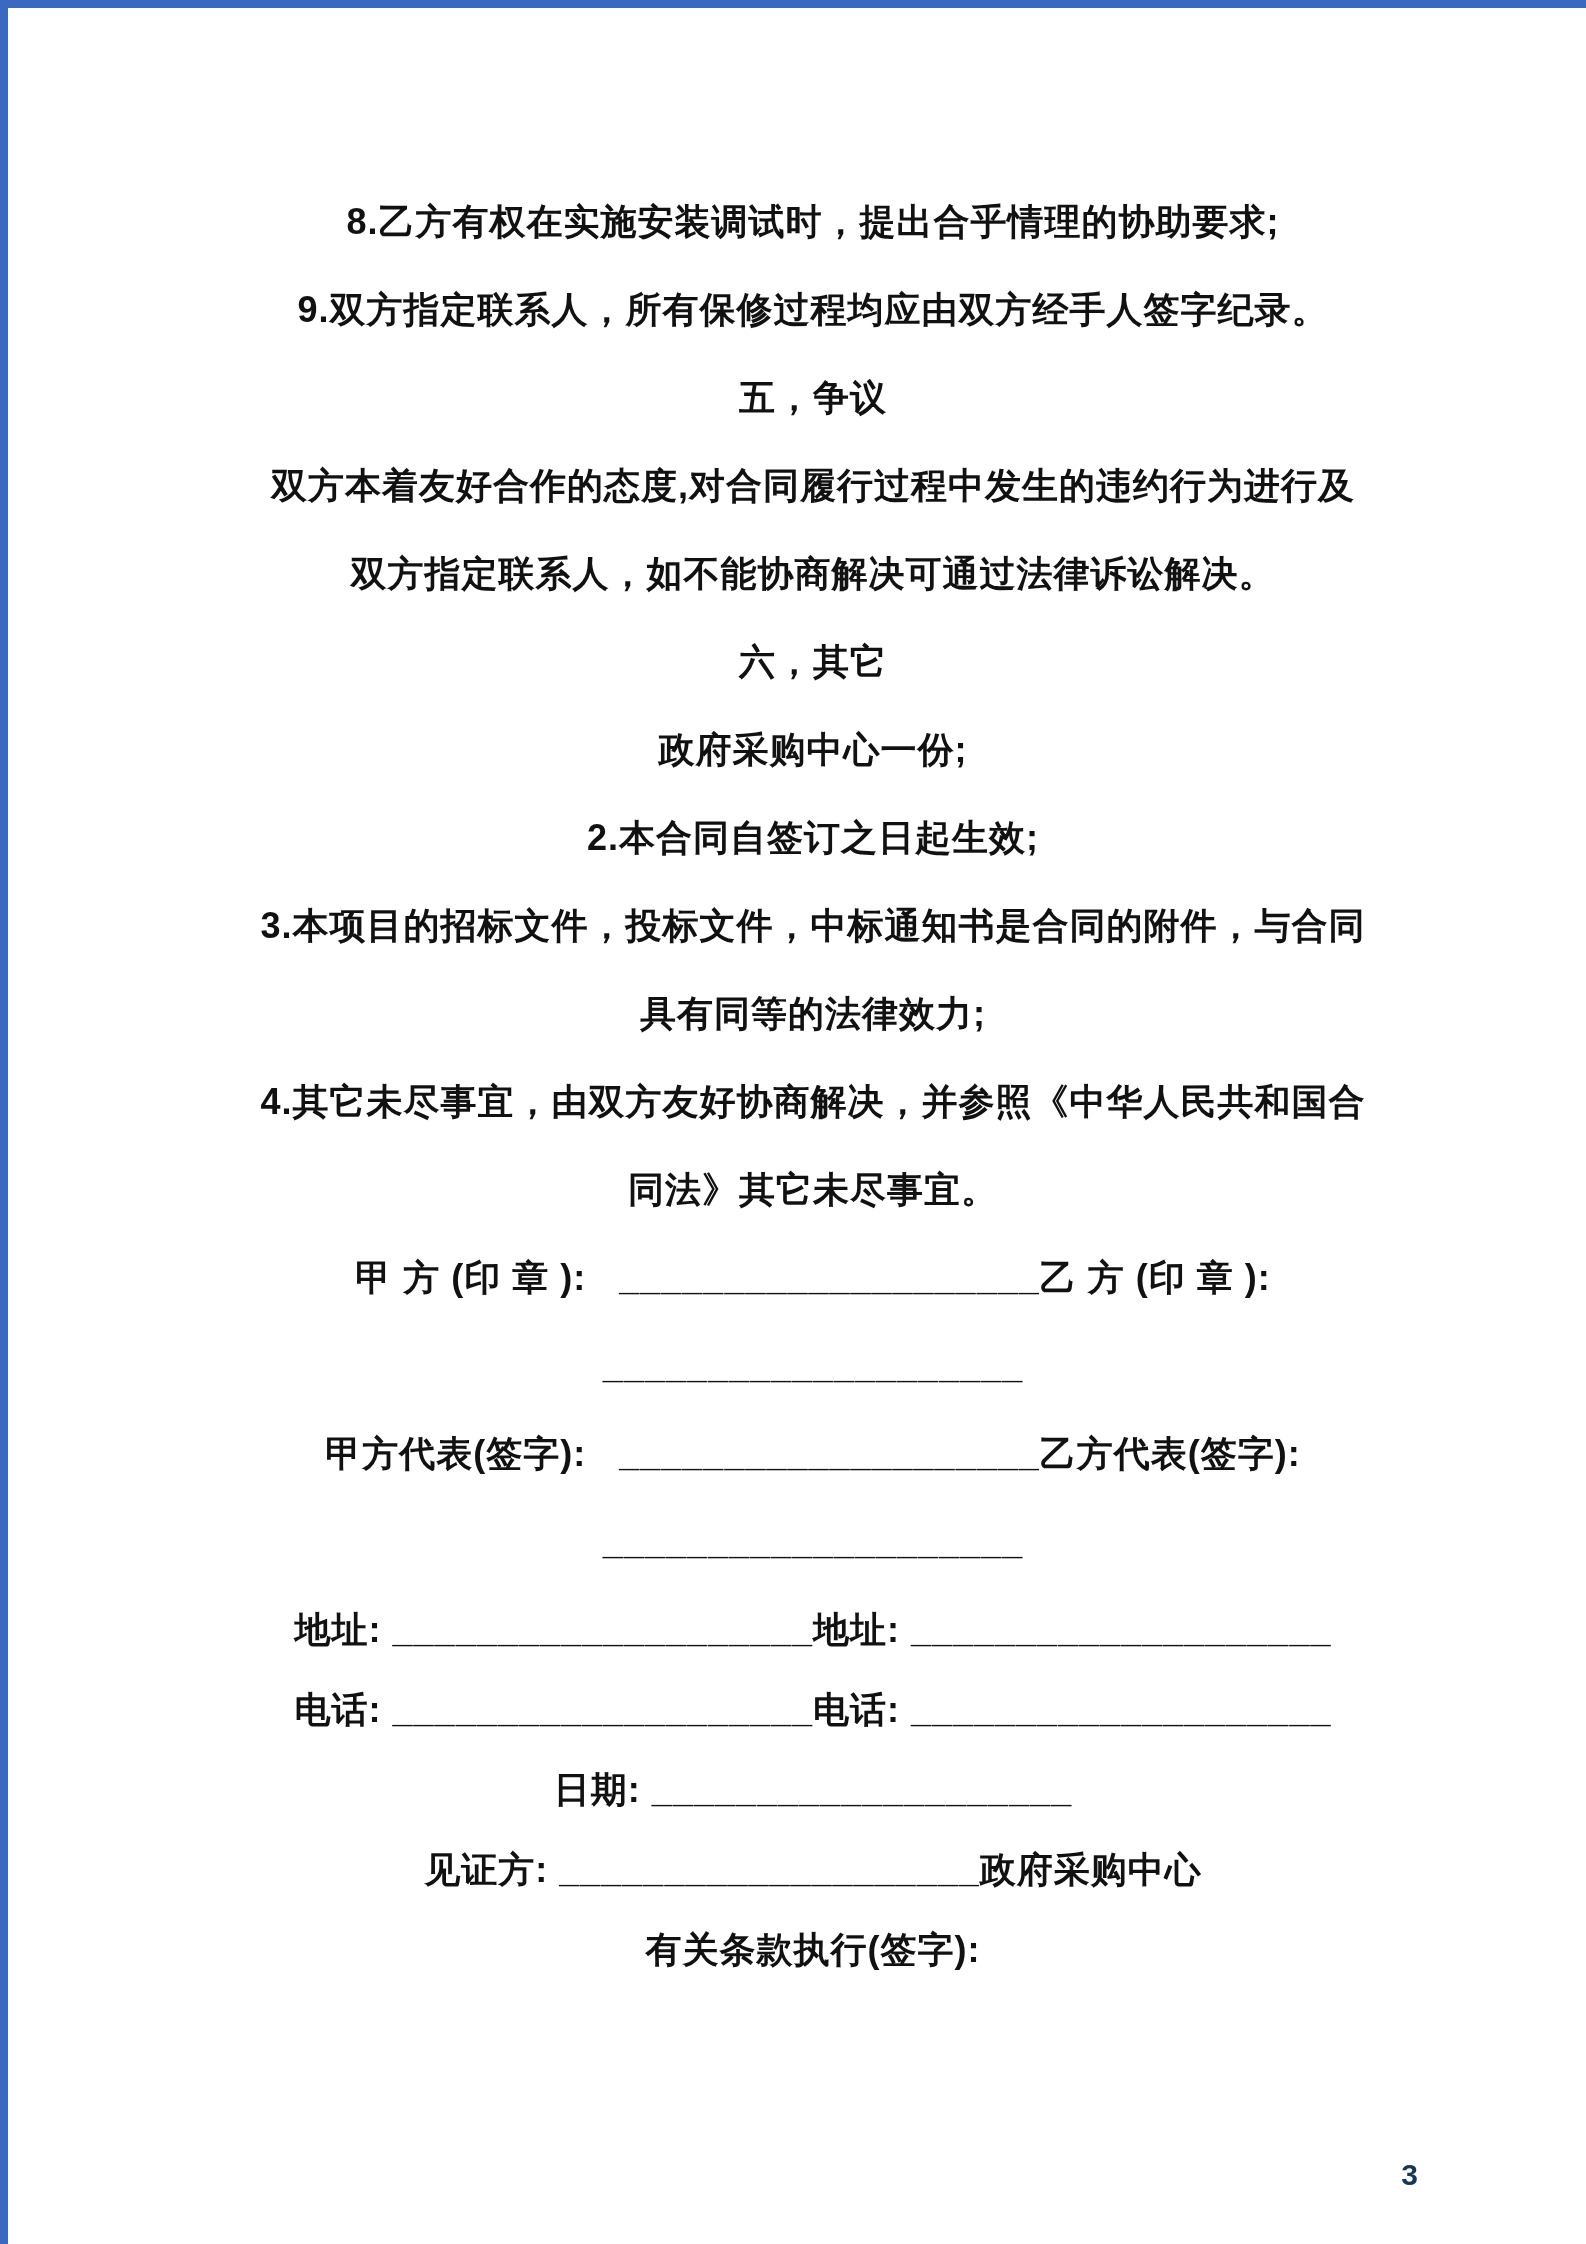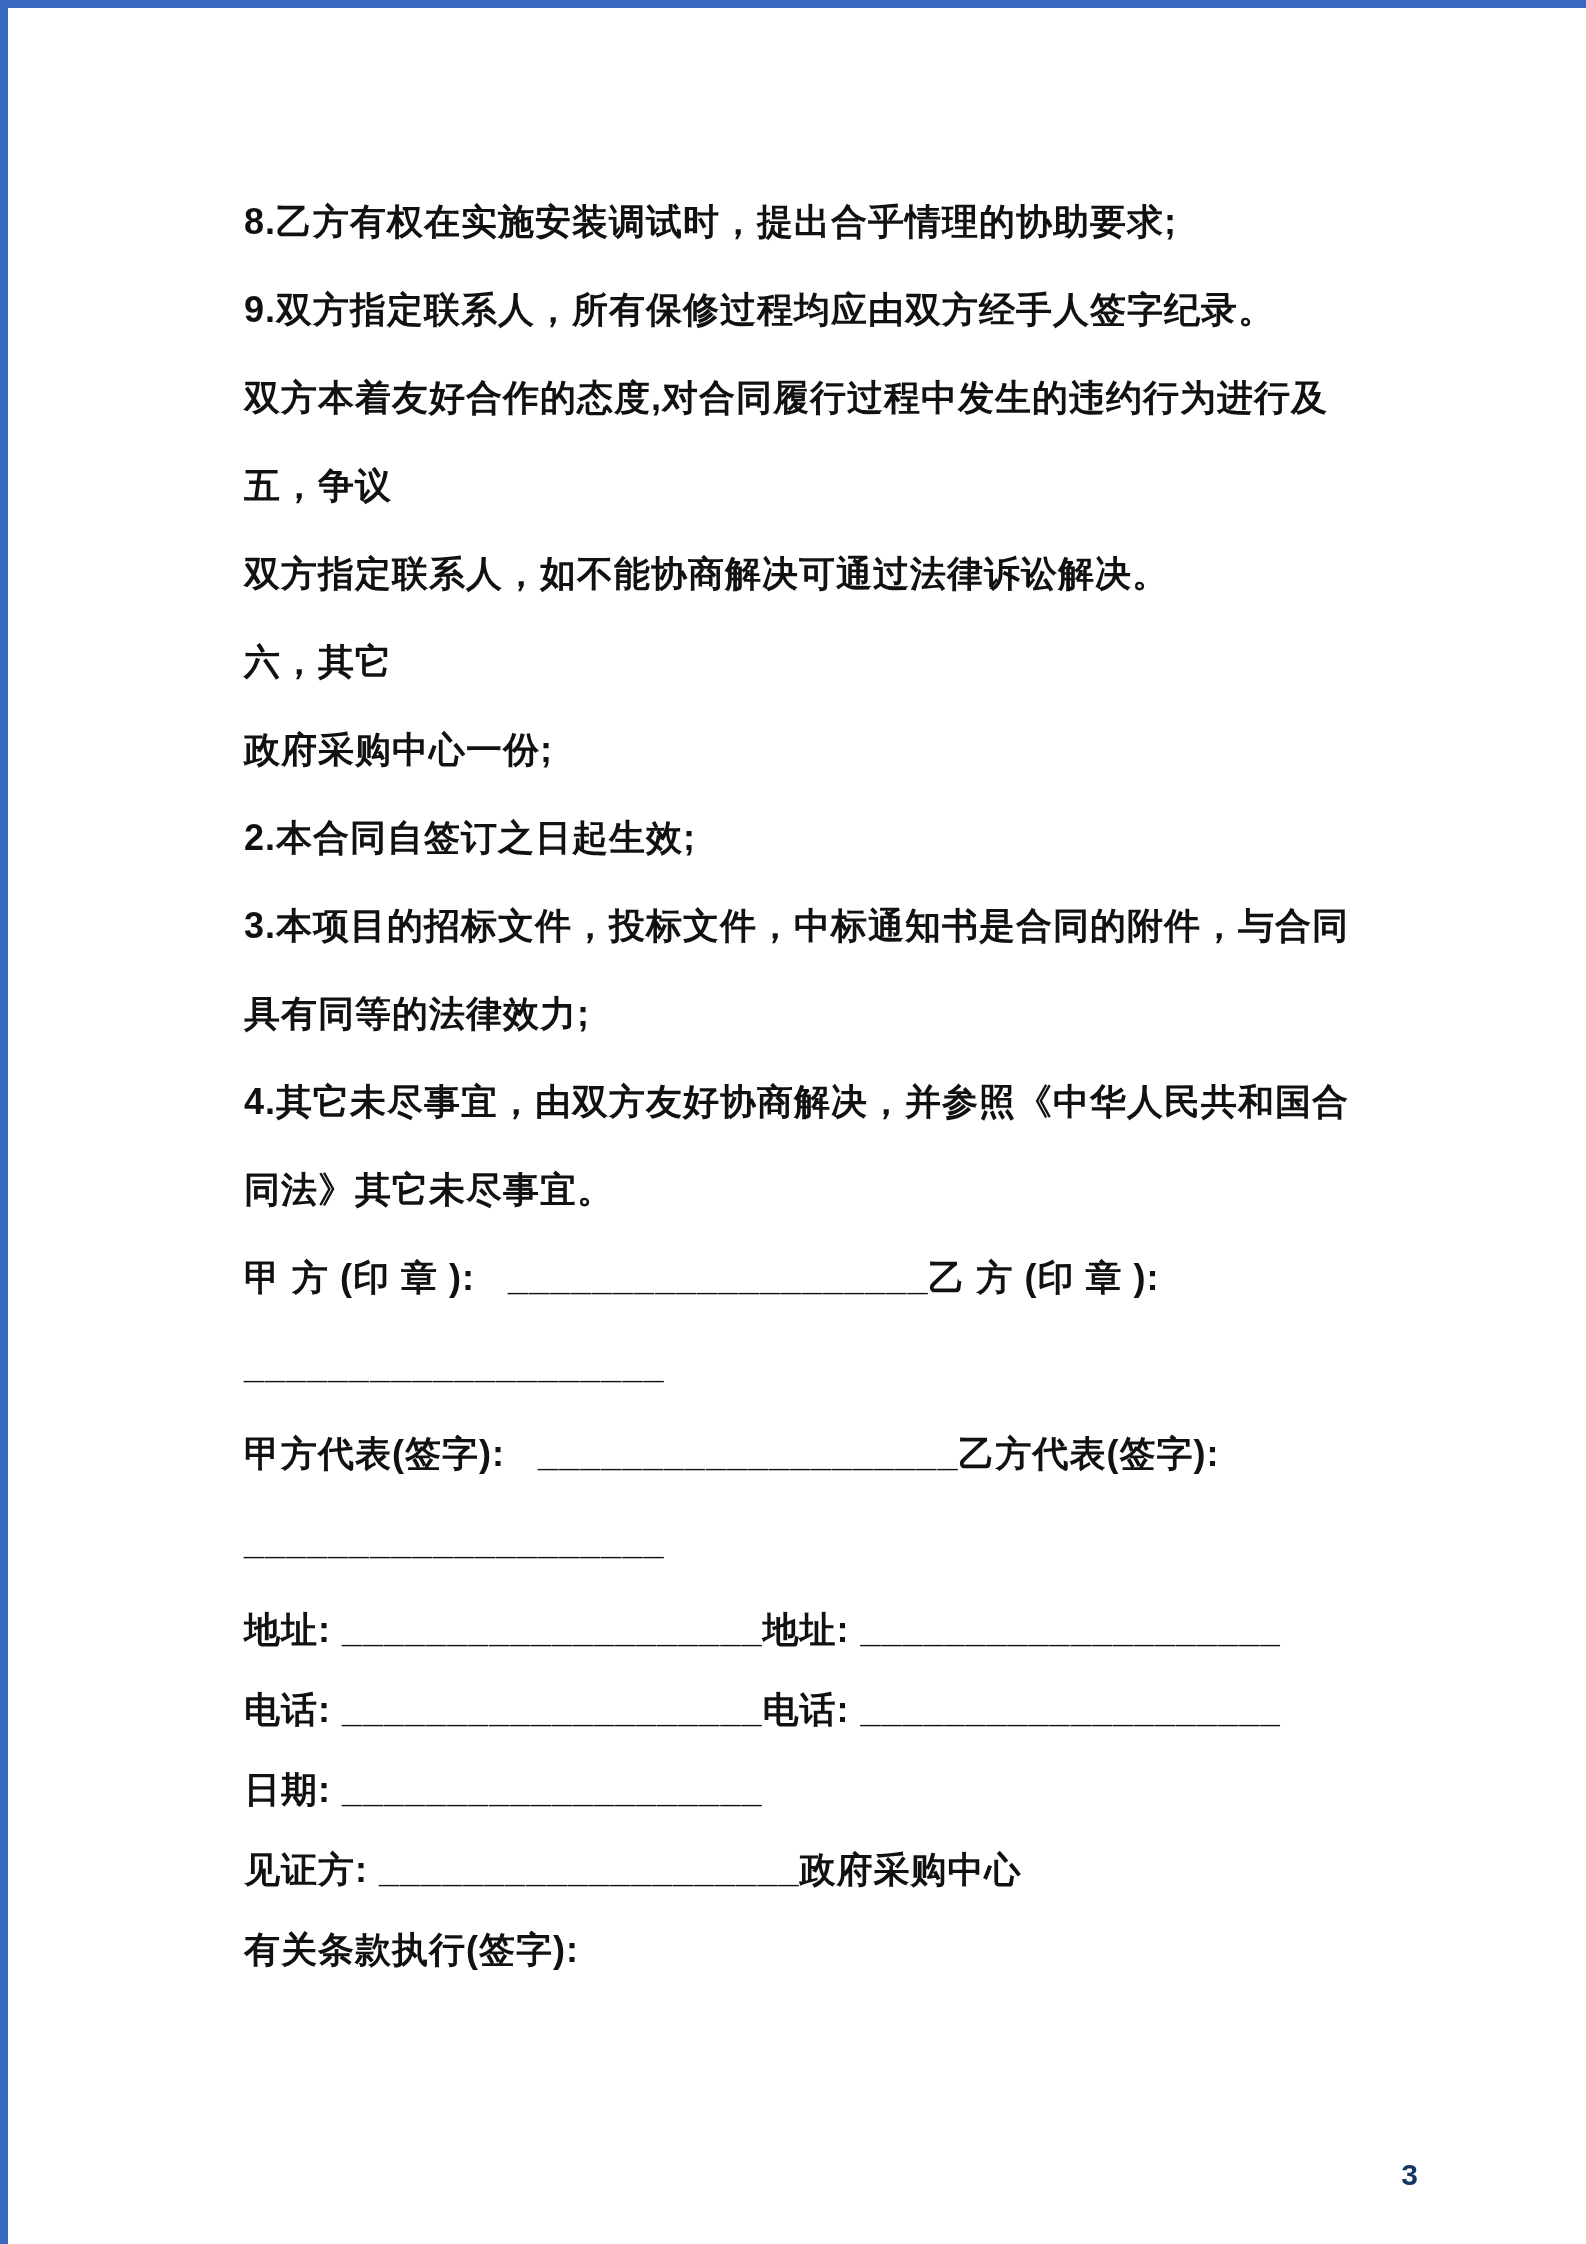--- a/index.html
+++ b/index.html
@@ -36,22 +36,23 @@
     position: absolute;
     top: 196px;
     left: 240px;
     width: 1130px;
   }
   .line {
     font-size: 36px;
     font-weight: 700;
     line-height: 52px;
     letter-spacing: 1px;
-    margin: 0 0 36px 4px;
+    margin: 0 0 36px 16px;
     white-space: pre-wrap;
+    text-align: center;
   }
   .line.tight {
     margin-bottom: 28px;
   }
   .page-number {
     position: absolute;
     top: 2158px;
     right: 168px;
     font-size: 30px;
     font-weight: 700;
@@ -61,22 +62,22 @@
 </head>
 <body>
 
 <div class="page">
   <div class="border-top"></div>
   <div class="border-left"></div>
 
   <div class="content">
     <div class="line">8.乙方有权在实施安装调试时，提出合乎情理的协助要求;</div>
     <div class="line">9.双方指定联系人，所有保修过程均应由双方经手人签字纪录。</div>
+    <div class="line">五，争议</div>
     <div class="line">双方本着友好合作的态度,对合同履行过程中发生的违约行为进行及</div>
-    <div class="line">五，争议</div>
     <div class="line">双方指定联系人，如不能协商解决可通过法律诉讼解决。</div>
     <div class="line">六，其它</div>
     <div class="line">政府采购中心一份;</div>
     <div class="line">2.本合同自签订之日起生效;</div>
     <div class="line">3.本项目的招标文件，投标文件，中标通知书是合同的附件，与合同</div>
     <div class="line">具有同等的法律效力;</div>
     <div class="line">4.其它未尽事宜，由双方友好协商解决，并参照《中华人民共和国合</div>
     <div class="line">同法》其它未尽事宜。</div>
     <div class="line">甲 方 (印 章 ):   ____________________乙 方 (印 章 ):</div>
     <div class="line">____________________</div>

